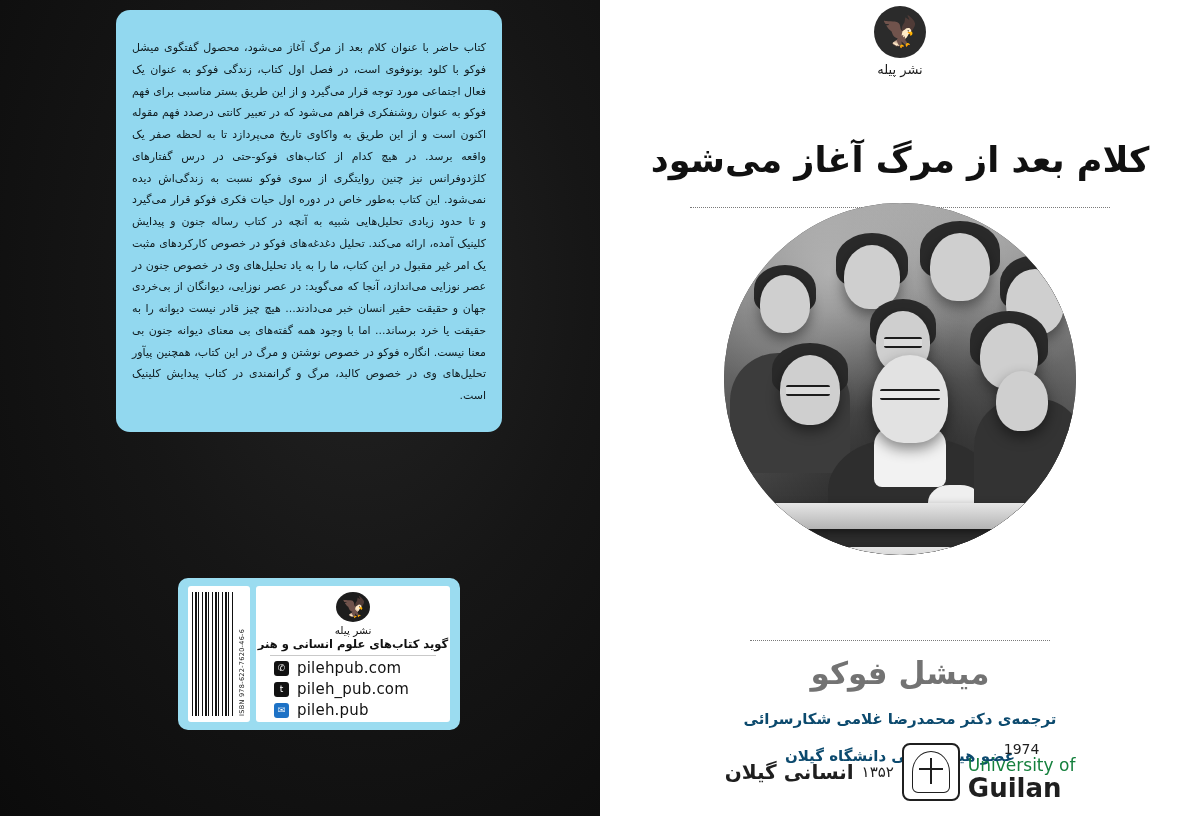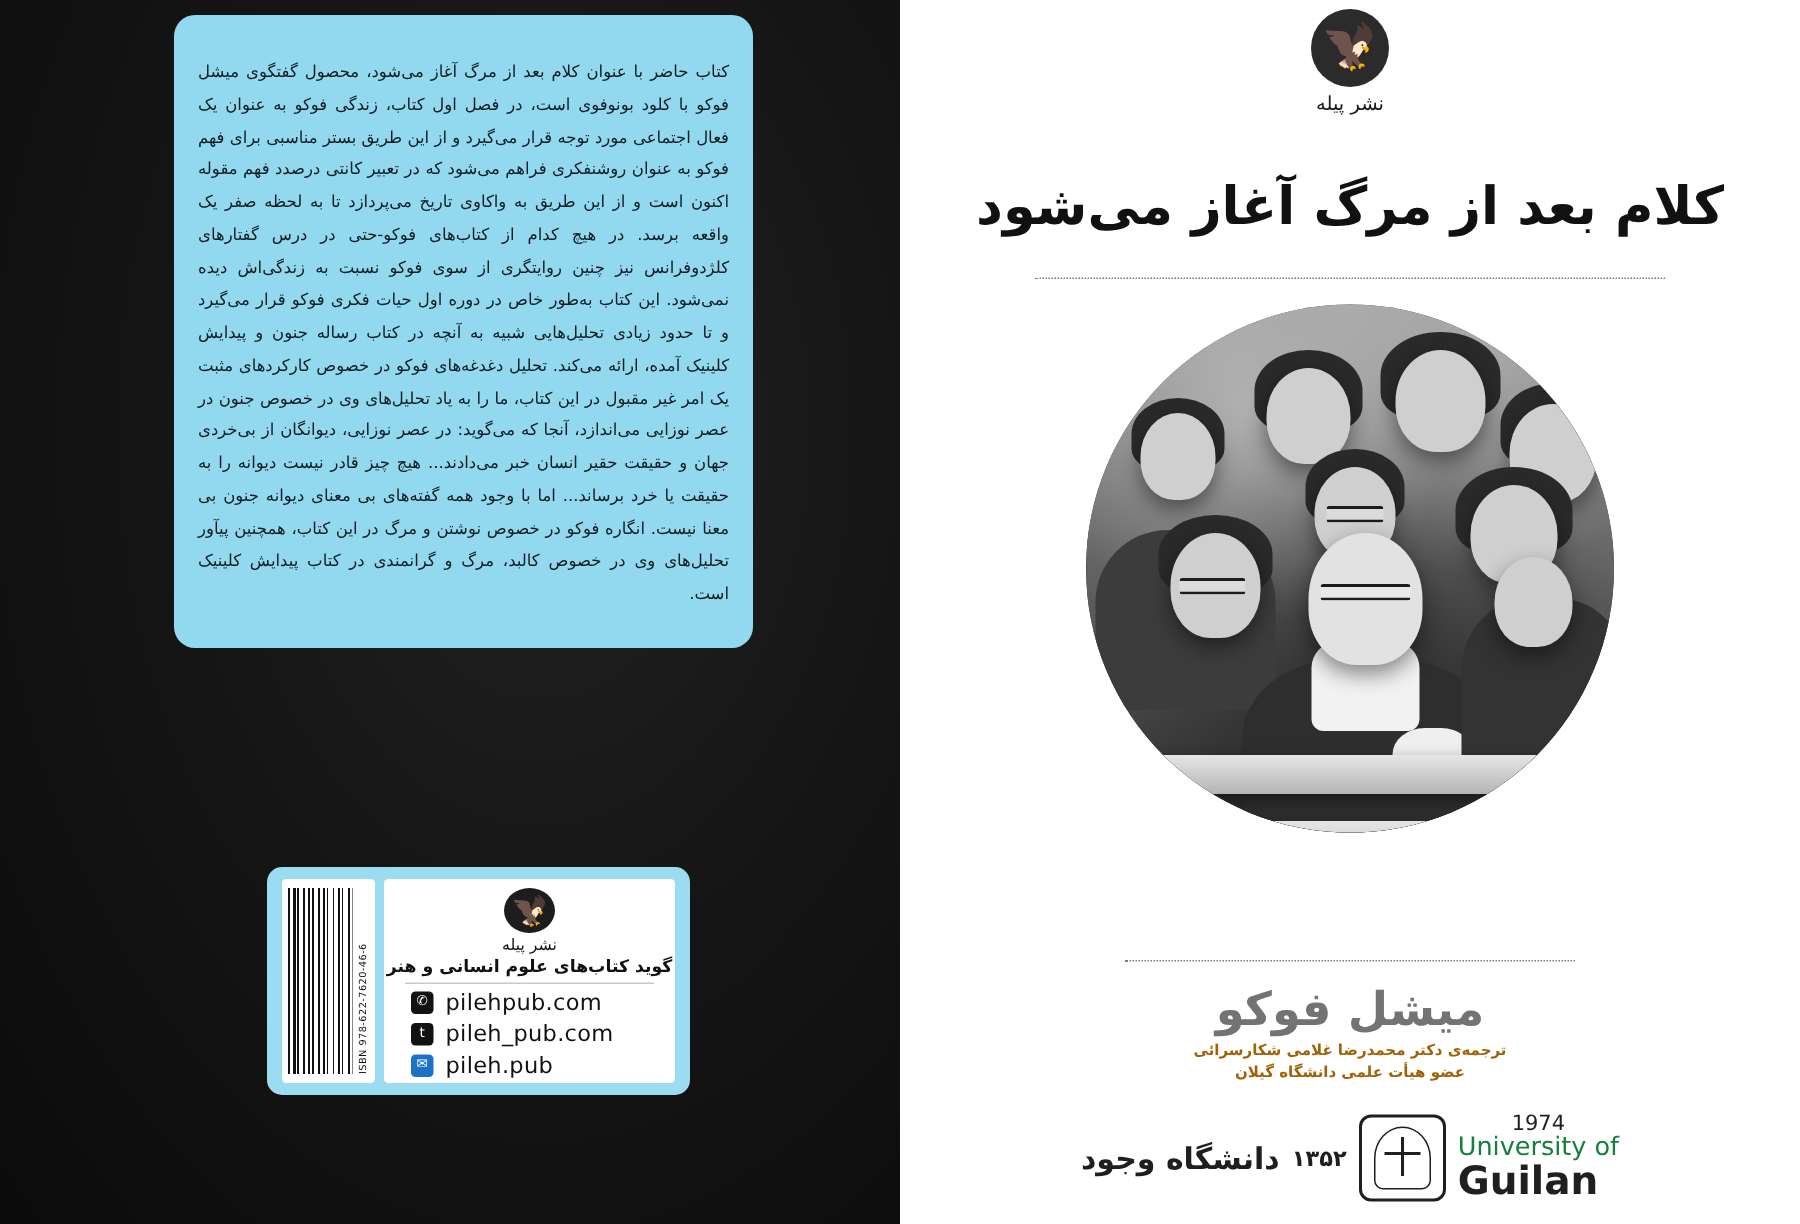--- a/index.html
+++ b/index.html
@@ -58,21 +58,21 @@
   }
   .pub-name {
     margin-top: 4px;
     font-size: 13px;
     color: #1a1a1a;
     letter-spacing: 0.5px;
   }
 
   .title-block {
     position: absolute;
-    top: 94px;
+    top: 116px;
     left: 0;
     right: 0;
     text-align: center;
   }
   .book-title {
     font-size: 35px;
     font-weight: bold;
     color: #111111;
     letter-spacing: 0px;
     line-height: 1.25;
@@ -161,24 +161,24 @@
     right: 0;
     text-align: center;
   }
   .author-name {
     font-size: 31px;
     font-weight: bold;
     color: #737373;
   }
   .translator-line,
   .affiliation-line {
-    font-size: 10px;
+    font-size: 15px;
     font-weight: bold;
-    color: #a16207;
-    margin-top: 4px;
+    color: #0c4a6e;
+    margin-top: 19px;
   }
 
   .univ-badge {
     position: absolute;
     bottom: 14px;
     left: 0;
     right: 0;
     display: flex;
     flex-direction: row-reverse;
     align-items: center;
@@ -243,21 +243,21 @@
     font-weight: bold;
     color: #1f1f1f;
   }
   .univ-year {
     font-size: 14px;
     color: #1f1f1f;
     text-align: center;
   }
   .univ-date-fa {
     font-size: 15px;
-    font-weight: bold;
+    font-weight: normal;
     color: #1f1f1f;
   }
 
   
   .back-cover {
     position: relative;
     width: 600px;
     height: 816px;
     background:
       radial-gradient(ellipse at 60% 35%, #232323 0%, #161616 45%, #0b0b0b 100%);
@@ -458,21 +458,21 @@
 
     <div class="bottom-dots"></div>
 
     <div class="author-block">
       <div class="author-name">میشل فوکو</div>
       <div class="translator-line">ترجمه‌ی دکتر محمدرضا غلامی شکارسرائی</div>
       <div class="affiliation-line">عضو هیأت علمی دانشگاه گیلان</div>
     </div>
 
     <div class="univ-badge">
-      <div class="univ-fa">دانشگاه وجود</div>
+      <div class="univ-fa">انسانی گیلان</div>
       <div class="univ-date-fa">۱۳۵۲</div>
       <div class="univ-seal">
         <div class="seal-inner"></div>
       </div>
       <div class="univ-en">
         <div class="univ-year">1974</div>
         <div class="univ-en-1">University of</div>
         <div class="univ-en-2">Guilan</div>
       </div>
     </div>

